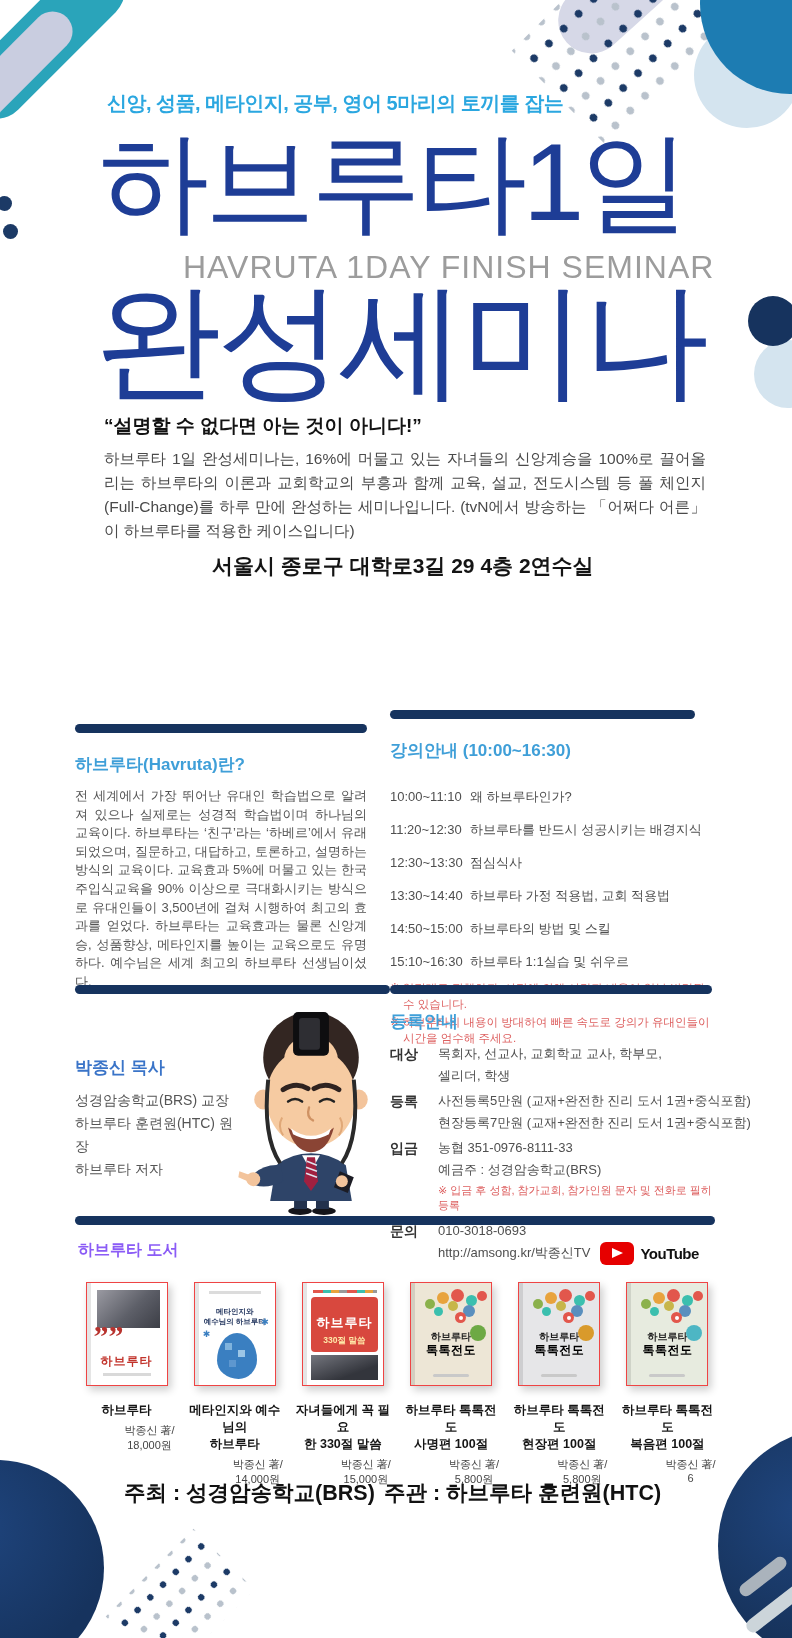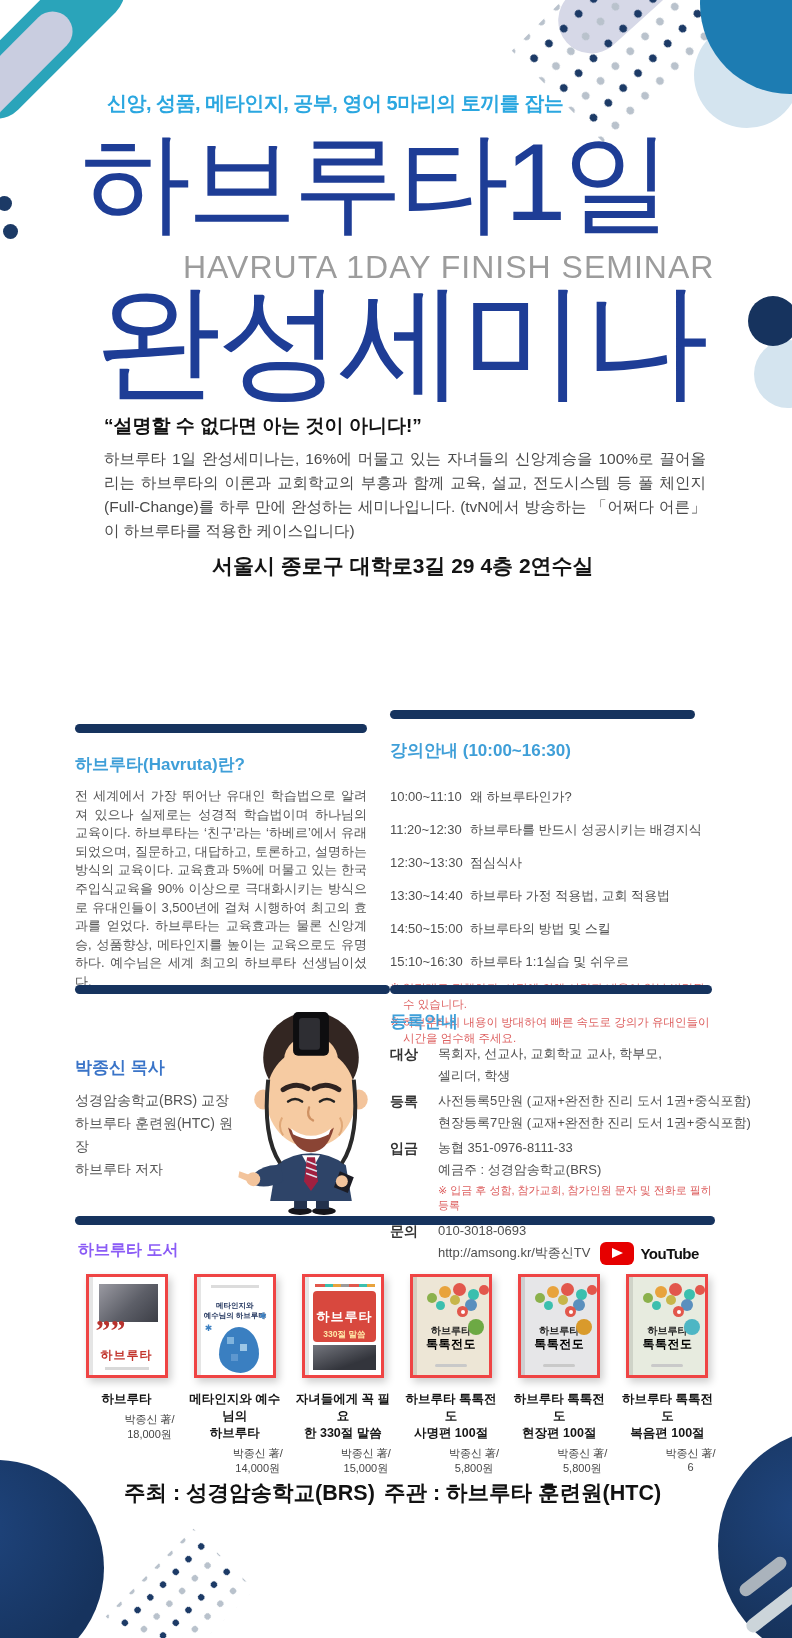--- a/index.html
+++ b/index.html
@@ -32,21 +32,21 @@
   .c-dot1 { left:-3px; top:196px; width:15px; height:15px; background:#1c3a66; }
   .c-dot2 { left:3px; top:224px; width:15px; height:15px; background:#1c3a66; }
   .c-bl-big { left:-112px; top:1460px; width:216px; height:216px; background:radial-gradient(circle at 38% 32%, #1f457e, #16335e 70%); }
   .c-br-big { left:718px; top:1428px; width:236px; height:236px; background:radial-gradient(circle at 35% 35%, #1f457e, #152f54 72%); }
   .stick { position:absolute; border-radius:8px; transform:rotate(-38deg); }
   .stick-1 { left:735px; top:1570px; width:56px; height:13px; background:#aab3bc; }
   .stick-2 { left:740px; top:1600px; width:74px; height:14px; background:#ccd5da; }
 
   
   .tagline { left:107px; top:90px; font-size:20px; font-weight:bold; color:#2ba7e0; letter-spacing:-0.5px; }
-  .title-ko-1 { left:81px; top:121px; font-size:110px; font-weight:500; color:#1e3d96; letter-spacing:-4px; line-height:1.1; }
+  .title-ko-1 { left:99px; top:121px; font-size:110px; font-weight:500; color:#1e3d96; letter-spacing:-4px; line-height:1.1; }
   .title-en { left:183px; top:249px; font-size:32px; color:#9c9c9c; letter-spacing:1px; font-weight:400; }
   .title-ko-2 { left:95px; top:275px; font-size:126px; font-weight:500; color:#1e3d96; letter-spacing:-4px; line-height:1.05; }
   .quote { left:104px; top:413px; font-size:19px; font-weight:bold; color:#121212; }
   .intro { left:104px; top:447px; width:602px; font-size:15.5px; color:#4a4a4a; line-height:24px; text-align:justify; }
 
   
   .events { left:104px; top:549px; }
   .event { margin-bottom:15px; }
   .event-title { font-size:21px; font-weight:bold; color:#141414; line-height:29px; }
   .event-address { font-size:21px; font-weight:bold; color:#141414; line-height:29px; margin-top:2px; }
@@ -84,22 +84,22 @@
   .yt-badge { display:inline-block; width:34px; height:23px; background:#e60000; border-radius:6px; position:relative; vertical-align:middle; margin:0 6px 0 10px; }
   .yt-badge::after { content:""; position:absolute; left:12px; top:6px;
     border-left:11px solid #fff; border-top:5.5px solid transparent; border-bottom:5.5px solid transparent; }
   .yt-text { font-weight:bold; font-size:15px; color:#111; vertical-align:middle; letter-spacing:-0.5px; }
 
   
   .full-bar { left:75px; top:1216px; width:640px; }
   .books-heading { left:78px; top:1240px; font-size:16px; font-weight:bold; color:#8b5cf6; }
   .books-row { left:76px; top:1266px; width:642px; display:flex; justify-content:space-between; }
   .book { width:101px; text-align:center; }
-  .book-cover { width:82px; height:104px; margin:8px auto; position:relative; background:#fff;
-    box-shadow:3px 4px 8px rgba(0,0,0,.2); border:3px solid #ef4444; overflow:hidden;text-decoration:underline; }
+  .book-cover { width:82px; height:104px; margin:16px auto; position:relative; background:#fff;
+    box-shadow:3px 4px 8px rgba(0,0,0,.2); border:1px solid #ef4444; overflow:hidden;text-decoration:underline; }
   .book-cover::before { content:""; position:absolute; left:0; top:0; bottom:0; width:4px; background:rgba(0,0,0,.10); z-index:6; }
   .book-title { margin-top:13px; font-size:12.5px; font-weight:bold; color:#151515; line-height:17px; }
   .book-price { margin-top:4px; font-size:11px; color:#454545;margin-left:46px; }
 
   .bc-photo { position:absolute; top:7px; left:10px; right:7px; height:38px;
     background:linear-gradient(135deg,#9a9aa2,#5d5f68 55%,#3c3e46); }
   .bc-quote { position:absolute; left:7px; top:38px; font-family:"Liberation Serif","DejaVu Serif",serif;
     font-size:30px; font-weight:bold; color:#b8332e; line-height:1; z-index:2; }
   .bc-red-title { position:absolute; left:0; right:0; top:70px; text-align:center; font-size:12px;
     font-weight:bold; color:#c2342c; letter-spacing:1px; }

